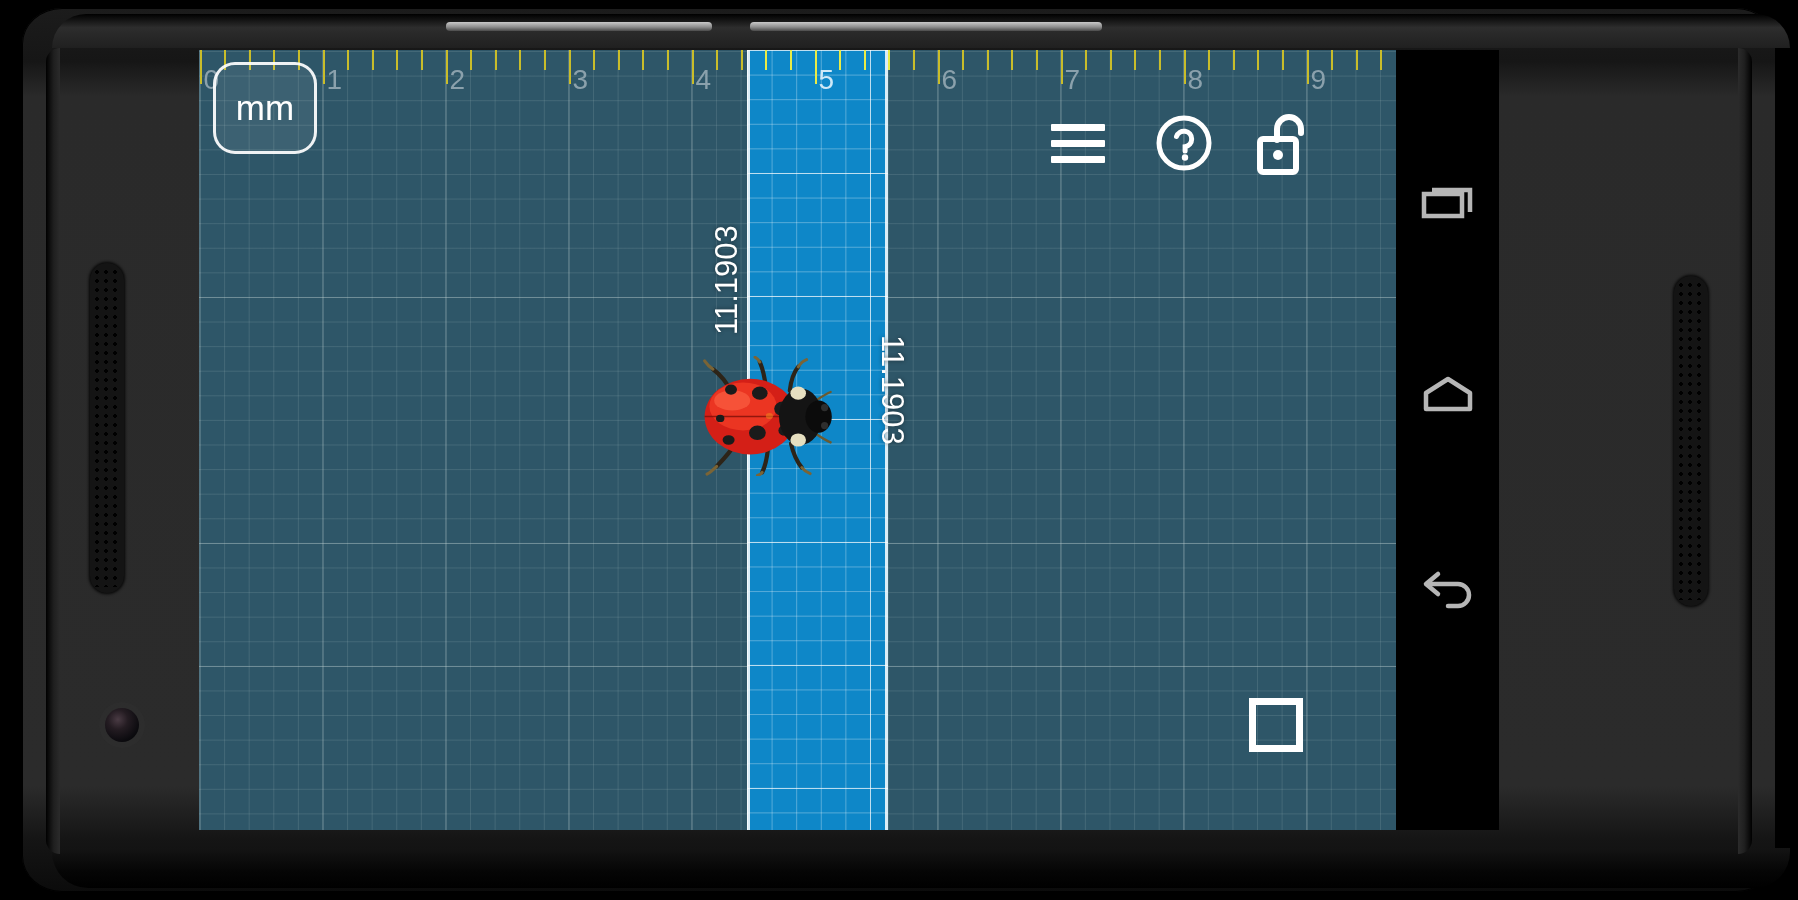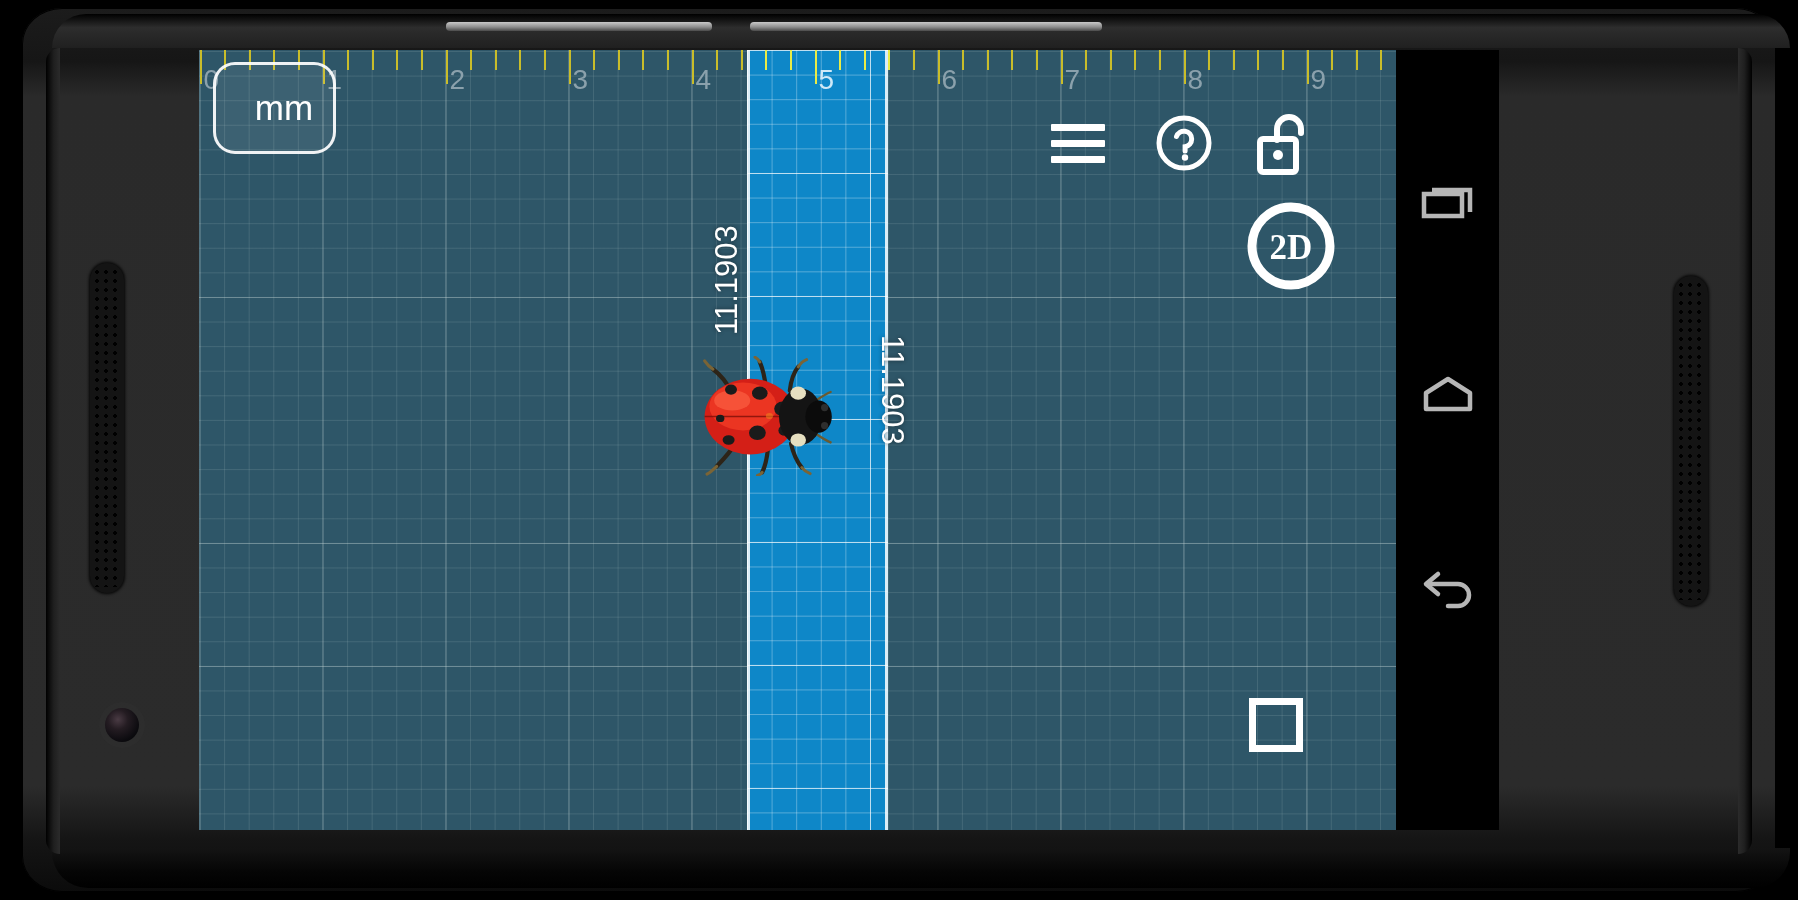--- a/index.html
+++ b/index.html
@@ -120,21 +120,21 @@
     position:absolute;top:16px;font-size:28px;color:#8ba1ac;
     transform:translateX(4px);line-height:1;user-select:none;
   }
   .ruler-num.onband{color:#cfe9f8;}
 
   
   .pill{
     position:absolute;border:3px solid rgba(255,255,255,.92);border-radius:18px;
     background:rgba(255,255,255,.07);
     display:flex;align-items:center;justify-content:center;
-    color:#fff;letter-spacing:.2px;padding-left:19px;
+    color:#fff;letter-spacing:.2px;
   }
   #unit-button{left:14px;top:12px;width:98px;height:86px;font-size:35px;border-radius:22px;}
   #length-readout{left:14px;top:640px;width:296px;height:86px;font-size:35px;border-radius:22px;}
 
   
   #menu-icon{position:absolute;left:852px;top:74px;width:54px;height:40px;}
   #menu-icon i{position:absolute;left:0;width:54px;height:7px;background:#fff;border-radius:1px;}
   #menu-icon i:nth-child(1){top:0;}
   #menu-icon i:nth-child(2){top:16px;}
   #menu-icon i:nth-child(3){top:32px;}
@@ -324,26 +324,20 @@
       </div>
 
       <div id="lock-icon">
         <svg viewBox="0 0 52 66" width="52" height="66">
           <path d="M20 30 V19 a12 12 0 0 1 24 0 v4" fill="none" stroke="#fff" stroke-width="6" stroke-linecap="round"></path>
           <rect x="3" y="29" width="36" height="33" rx="3" fill="none" stroke="#fff" stroke-width="6"></rect>
           <circle cx="21" cy="45" r="5" fill="#fff"></circle>
         </svg>
       </div>
 
-      <div id="twod-button">
-        <svg viewBox="0 0 92 92" width="92" height="92">
-          <circle cx="46" cy="46" r="39" fill="none" stroke="#fff" stroke-width="9"></circle>
-          <text x="46" y="59" text-anchor="middle" fill="#fff" font-family="'Liberation Serif',serif" font-size="35" font-weight="bold">2D</text>
-        </svg>
-      </div>
 
       <div id="fullscreen-icon">
         <span class="fs-corner fs-tl"></span>
         <span class="fs-corner fs-tr"></span>
         <span class="fs-corner fs-bl"></span>
         <span class="fs-corner fs-br"></span>
       </div>
 
     </div>
 

